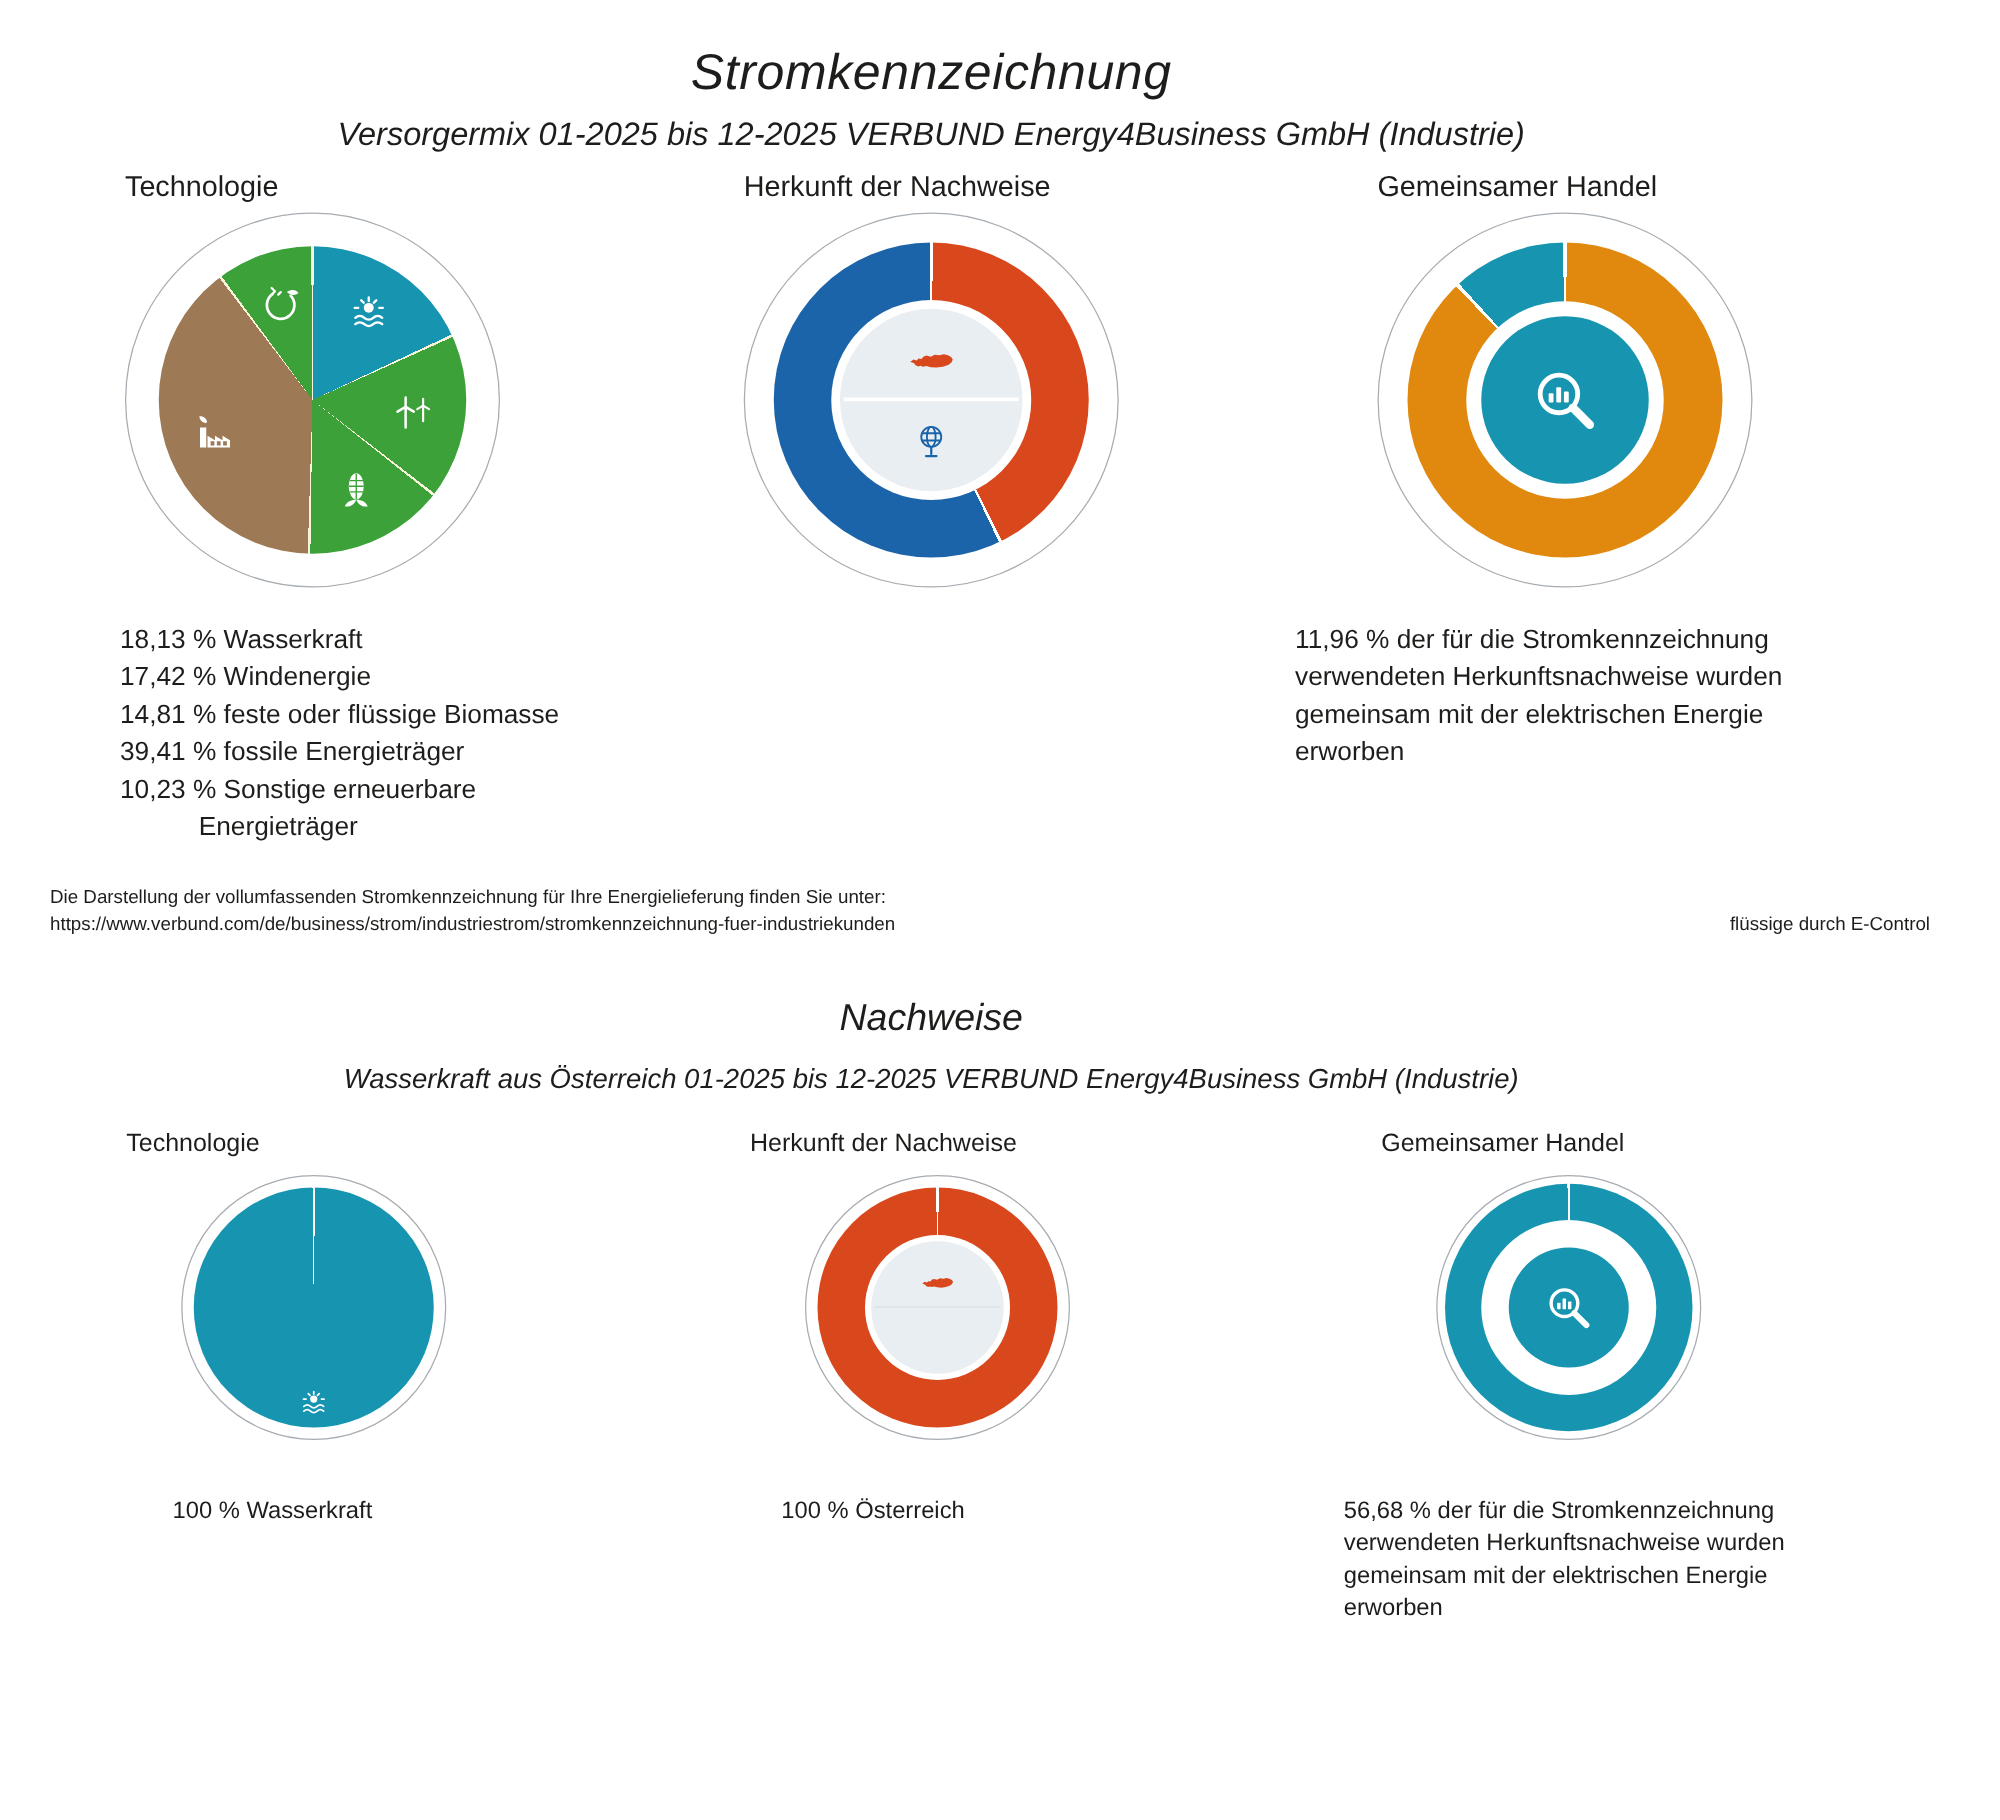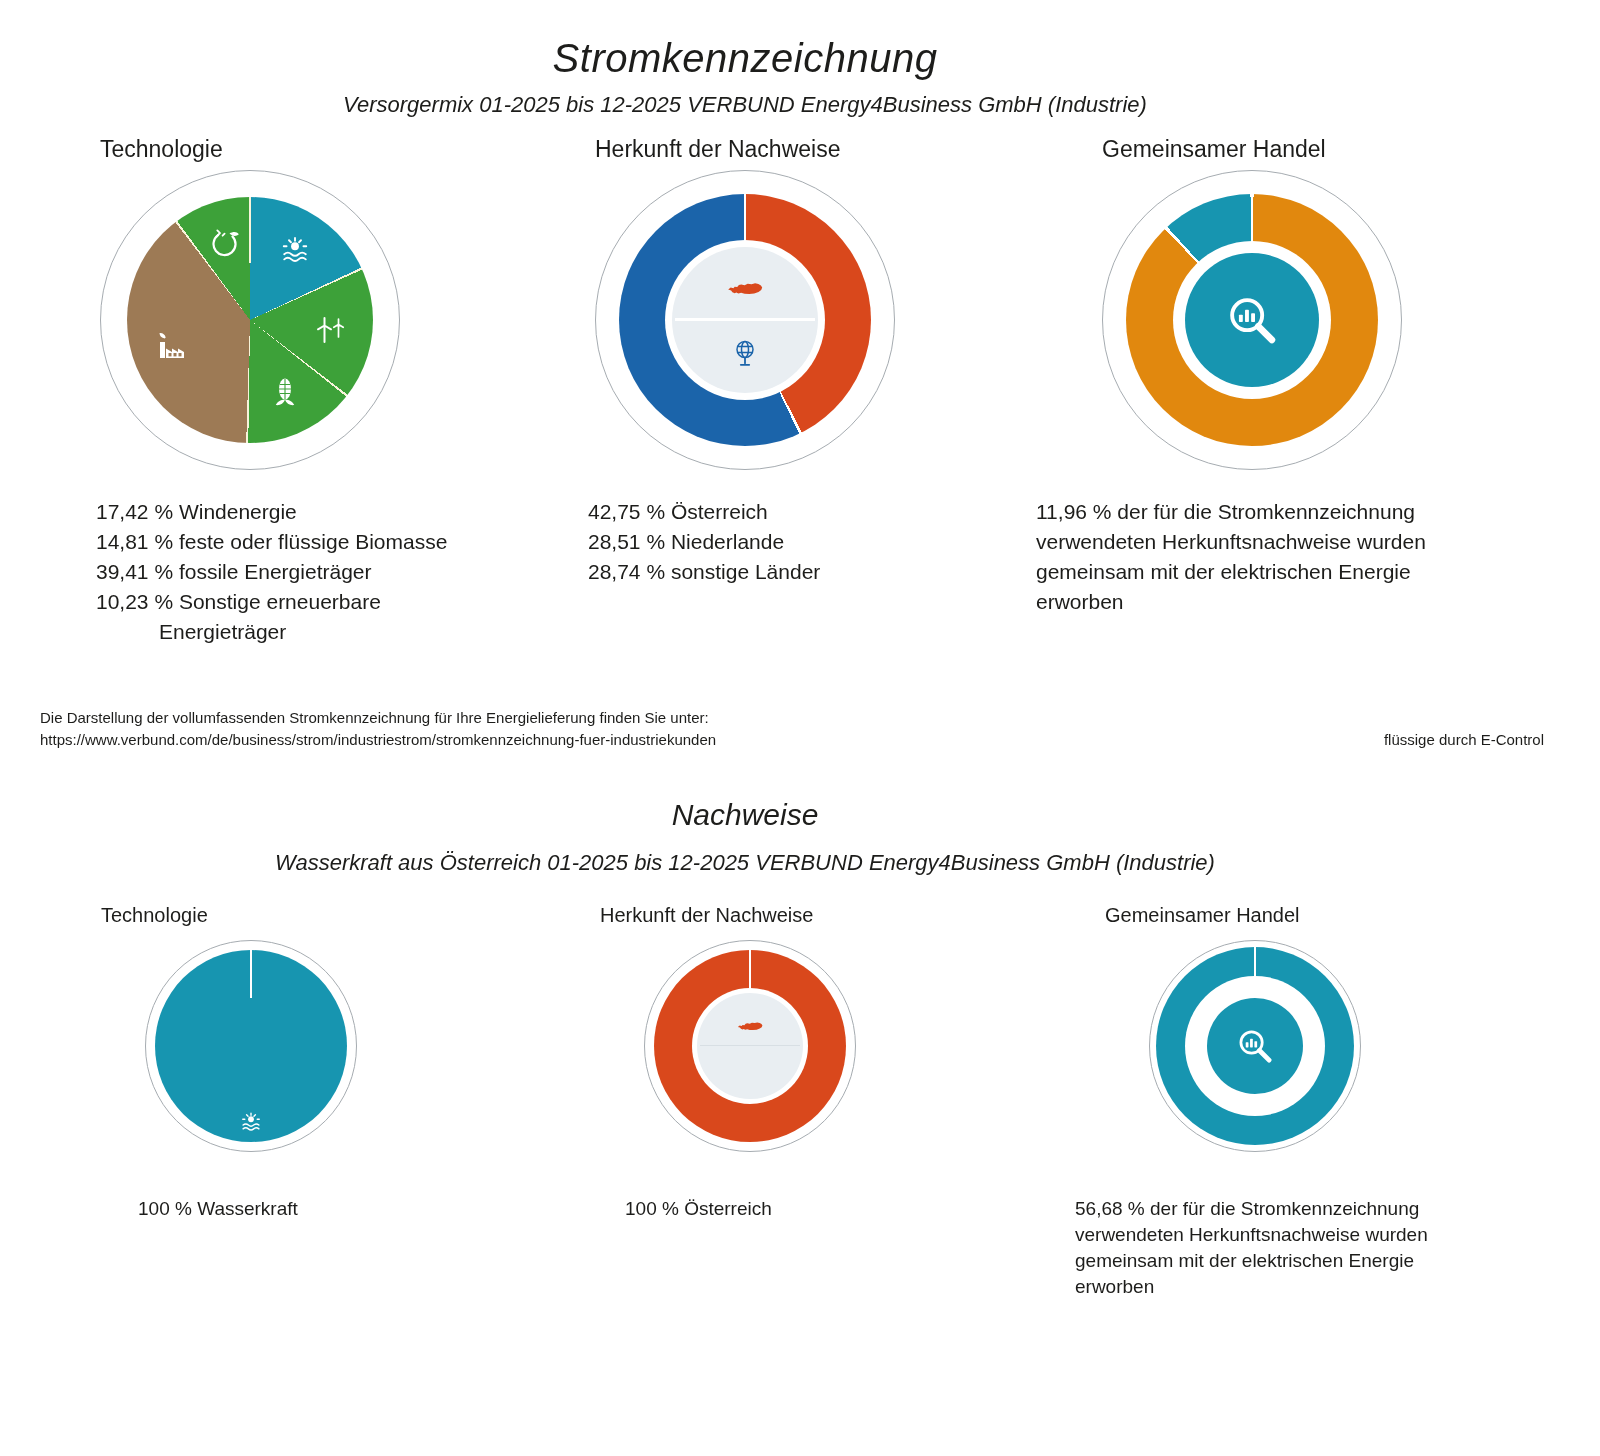--- a/index.html
+++ b/index.html
@@ -1,20 +1,20 @@
 <!DOCTYPE html>
 <html><head>
 <meta charset="utf-8">
 <style>
   html,body{margin:0;padding:0;background:#fff;}
   .page{position:relative;width:1600px;height:1456px;background:#fff;overflow:hidden;
         font-family:"Liberation Sans","DejaVu Sans",sans-serif;color:#1d1d1b;}
   .cwrap{position:absolute;left:0;width:1490px;text-align:center;font-style:italic;}
   .h1{font-size:40px;letter-spacing:.5px;}
-  .h2{font-size:22px;}
+  .h2{font-size:26px;}
   .h1p{font-size:30px;}
   .h2p{font-size:22px;}
   .chart-title{position:absolute;width:300px;text-align:left;font-size:23px;}
   .chart-title.sm{font-size:20px;}
   .chart{position:absolute;}
   .chart-lg{width:300px;height:300px;}
   .chart-sm{width:212px;height:212px;}
   .ring{position:absolute;inset:0;border:1px solid #a6acb1;border-radius:50%;}
   .pie{position:absolute;left:50%;top:50%;width:var(--d);height:var(--d);
        transform:translate(-50%,-50%);border-radius:50%;}
@@ -136,30 +136,26 @@
           <g fill="#fff">
             <rect x="18.5" y="26.5" width="4" height="7.5" rx="0.8"></rect>
             <rect x="24.8" y="21.5" width="4" height="12.5" rx="0.8"></rect>
             <rect x="31.1" y="25" width="4" height="9" rx="0.8"></rect>
           </g>
         </svg>
     </span>
   </div>
 
   <div class="legend" style="left:96px;top:497px">
+    <div>18,13 % Wasserkraft</div>
     <div>17,42 % Windenergie</div>
     <div>14,81 % feste oder flüssige Biomasse</div>
     <div>39,41 % fossile Energieträger</div>
     <div>10,23 % Sonstige erneuerbare</div>
     <div class="indent">Energieträger</div>
-  </div>
-  <div class="legend" style="left:588px;top:497px">
-    <div>42,75 % Österreich</div>
-    <div>28,51 % Niederlande</div>
-    <div>28,74 % sonstige Länder</div>
   </div>
   <div class="legend" style="left:1036px;top:497px">
     <div>11,96 % der für die Stromkennzeichnung</div>
     <div>verwendeten Herkunftsnachweise wurden</div>
     <div>gemeinsam mit der elektrischen Energie</div>
     <div>erworben</div>
   </div>
 
   <div class="foot" style="left:40px;top:708px">Die Darstellung der vollumfassenden Stromkennzeichnung für Ihre Energielieferung finden Sie unter:</div>
   <div class="foot" style="left:40px;top:730px"><span class="url">https://www.verbund.com/de/business/strom/industriestrom/stromkennzeichnung-fuer-industriekunden</span></div>

